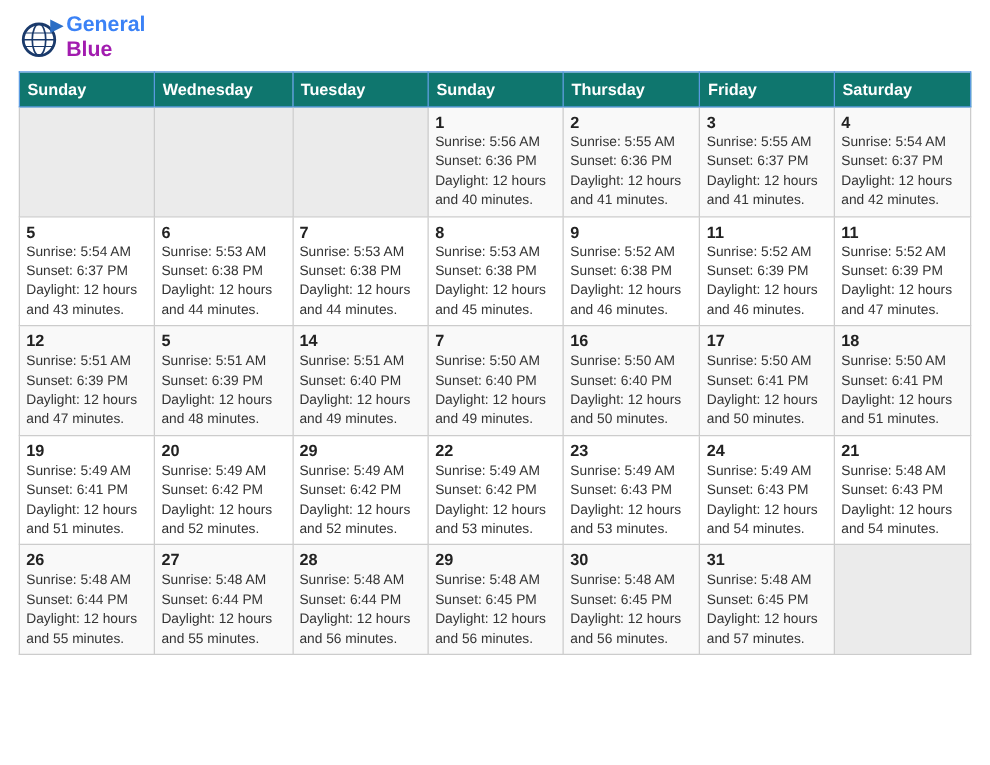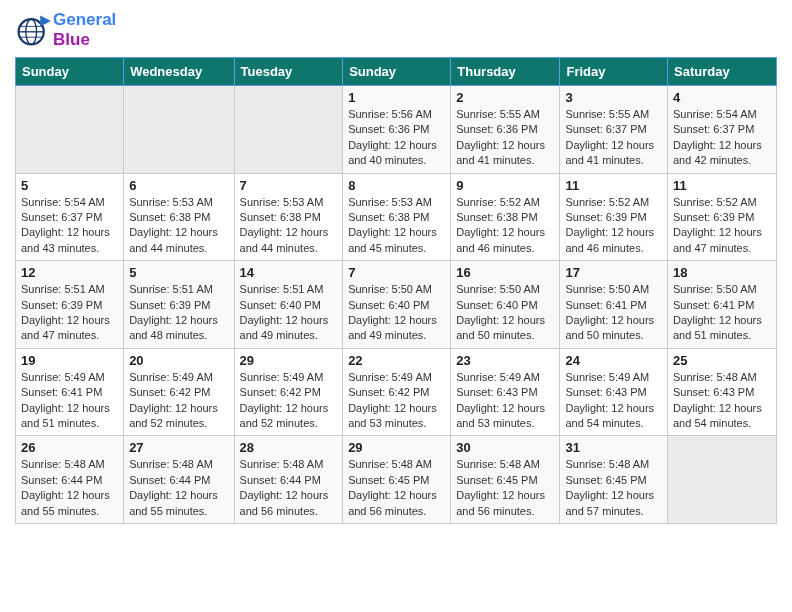--- a/index.html
+++ b/index.html
@@ -223,21 +223,21 @@
           </td>
           <td>
             <span class="day-num">23</span>
             <div class="day-info">Sunrise: 5:49 AM<br>Sunset: 6:43 PM<br>Daylight: 12 hours and 53 minutes.</div>
           </td>
           <td>
             <span class="day-num">24</span>
             <div class="day-info">Sunrise: 5:49 AM<br>Sunset: 6:43 PM<br>Daylight: 12 hours and 54 minutes.</div>
           </td>
           <td>
-            <span class="day-num">25</span>
+            <span class="day-num">21</span>
             <div class="day-info">Sunrise: 5:48 AM<br>Sunset: 6:43 PM<br>Daylight: 12 hours and 54 minutes.</div>
           </td>
         </tr>
         <tr>
           <td>
             <span class="day-num">26</span>
             <div class="day-info">Sunrise: 5:48 AM<br>Sunset: 6:44 PM<br>Daylight: 12 hours and 55 minutes.</div>
           </td>
           <td>
             <span class="day-num">27</span>

